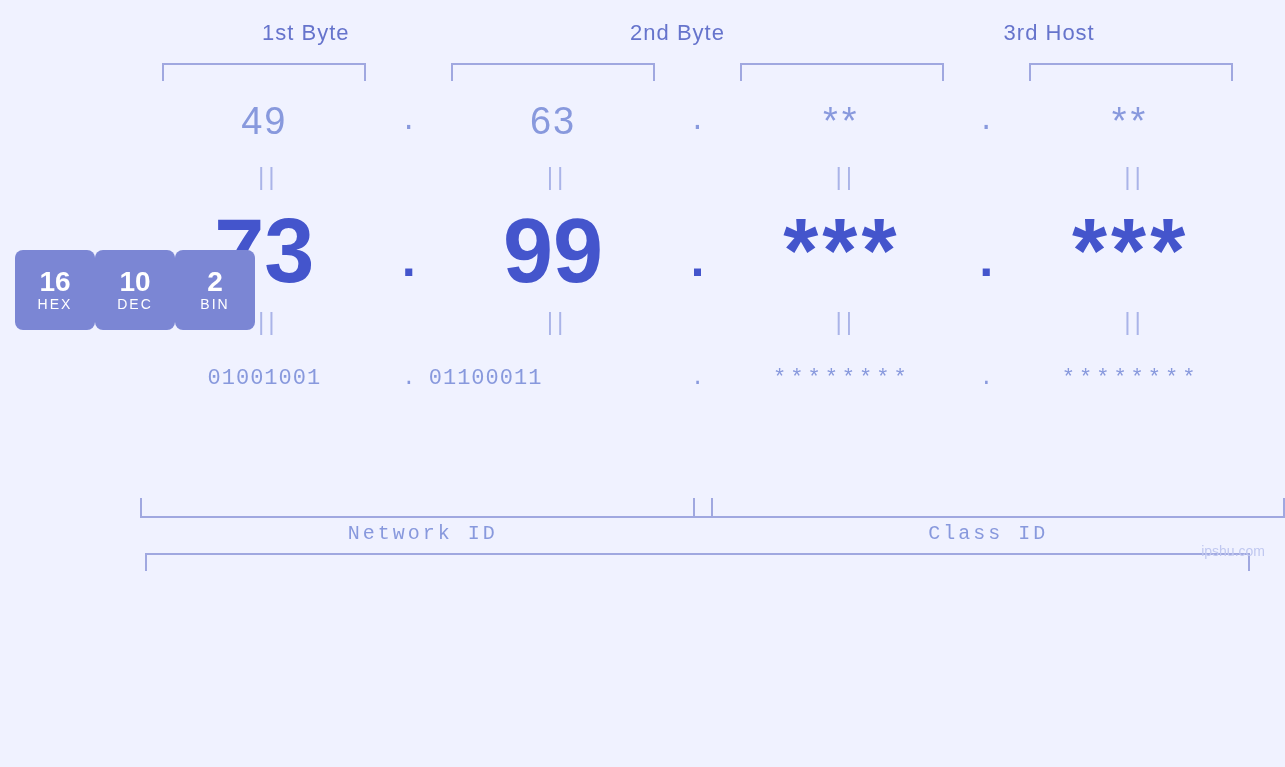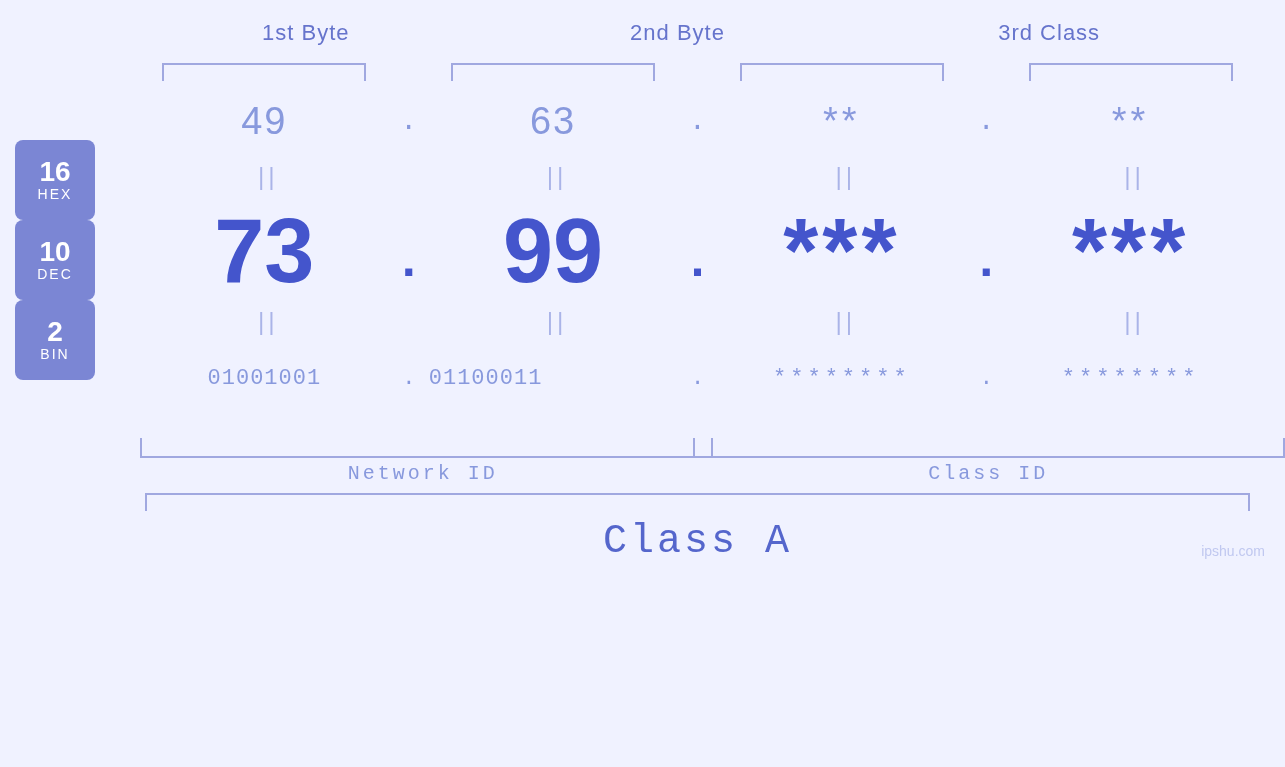--- a/index.html
+++ b/index.html
@@ -142,21 +142,21 @@
 </head>
 <body>
 
 <div class="container">
 
   <div class="header-row">
     <div class="byte-header">1st Byte</div>
     <div style="width:40px"></div>
     <div class="byte-header">2nd Byte</div>
     <div style="width:40px"></div>
-    <div class="byte-header">3rd Class</div>
+    <div class="byte-header">3rd Host</div>
     <div style="width:40px"></div>
   </div>
 
   <div style="margin-left:140px; display:flex; height:35px; padding-right:30px;">
     <div style="flex:1; display:flex; align-items:flex-end; justify-content:center;">
       <div style="width:82%; height:18px; border:2px solid #a0a8e0; border-bottom:none;"></div>
     </div>
     <div style="width:40px;"></div>
     <div style="flex:1; display:flex; align-items:flex-end; justify-content:center;">
       <div style="width:82%; height:18px; border:2px solid #a0a8e0; border-bottom:none;"></div>
@@ -166,21 +166,21 @@
       <div style="width:82%; height:18px; border:2px solid #a0a8e0; border-bottom:none;"></div>
     </div>
     <div style="width:40px;"></div>
     <div style="flex:1; display:flex; align-items:flex-end; justify-content:center;">
       <div style="width:82%; height:18px; border:2px solid #a0a8e0; border-bottom:none;"></div>
     </div>
   </div>
 
   <div style="position:relative; flex:1; display:flex; flex-direction:column; padding-right:30px;">
 
-    <div style="position:absolute; left:15px; top:0; bottom:0; display:flex; flex-direction:column; justify-content:center; align-items:center; padding: 10px 0;">
+    <div style="position:absolute; left:15px; top:0; bottom:0; display:flex; flex-direction:row; justify-content:flex-start; align-items:center; padding: 10px 0;">
       <div class="badge">
         <span class="badge-num">16</span>
         <span class="badge-label">HEX</span>
       </div>
       <div class="badge">
         <span class="badge-num">10</span>
         <span class="badge-label">DEC</span>
       </div>
       <div class="badge">
         <span class="badge-num">2</span>
@@ -327,19 +327,16 @@
       <div style="width:50%; text-align:center;">
         <span style="color:#8899dd; font-size:20px; font-family:'Courier New',monospace; letter-spacing:3px;">Class ID</span>
       </div>
     </div>
   </div>
 
   <div style="margin-left:140px; padding-right:30px;">
     <div style="height:18px; border:2px solid #a0a8e0; border-bottom:none; margin:0 5px;"></div>
   </div>
 
-  <div style="margin-left:140px; padding-right:30px; display:flex; justify-content:center; align-items:center; height:60px;">
-    <span class="class-val">Class A</span>
-  </div>
 
   <div class="watermark">ipshu.com</div>
 
 </div>
 
 </body></html>

